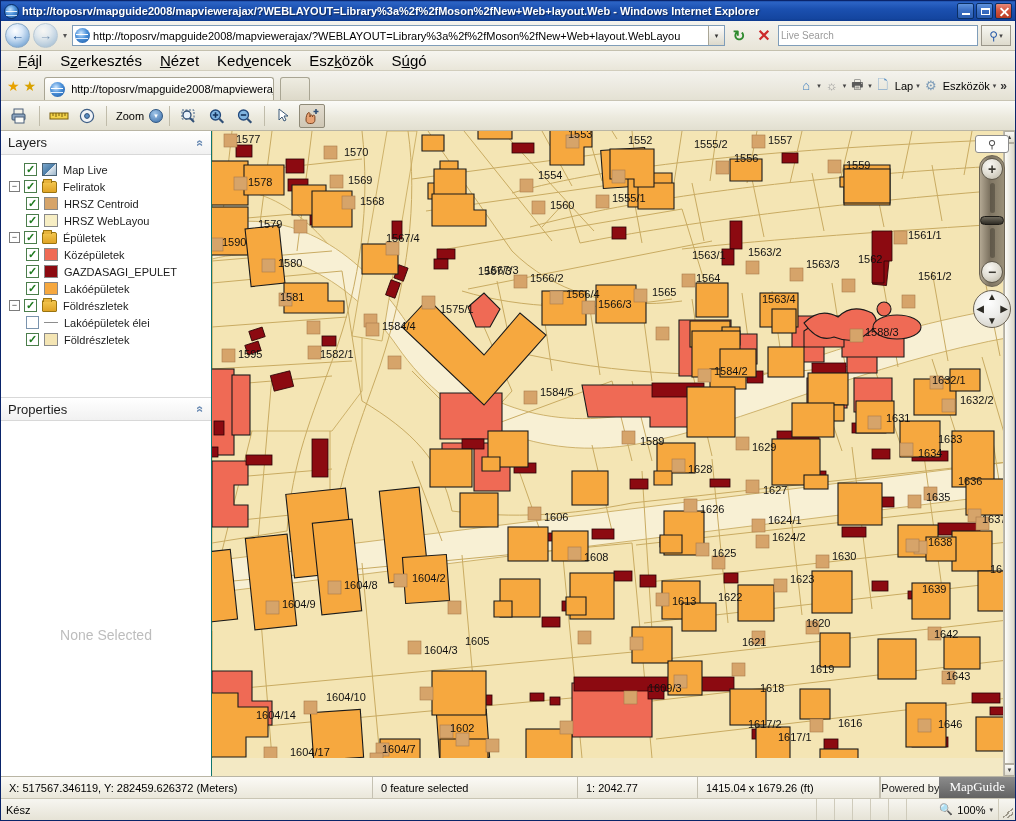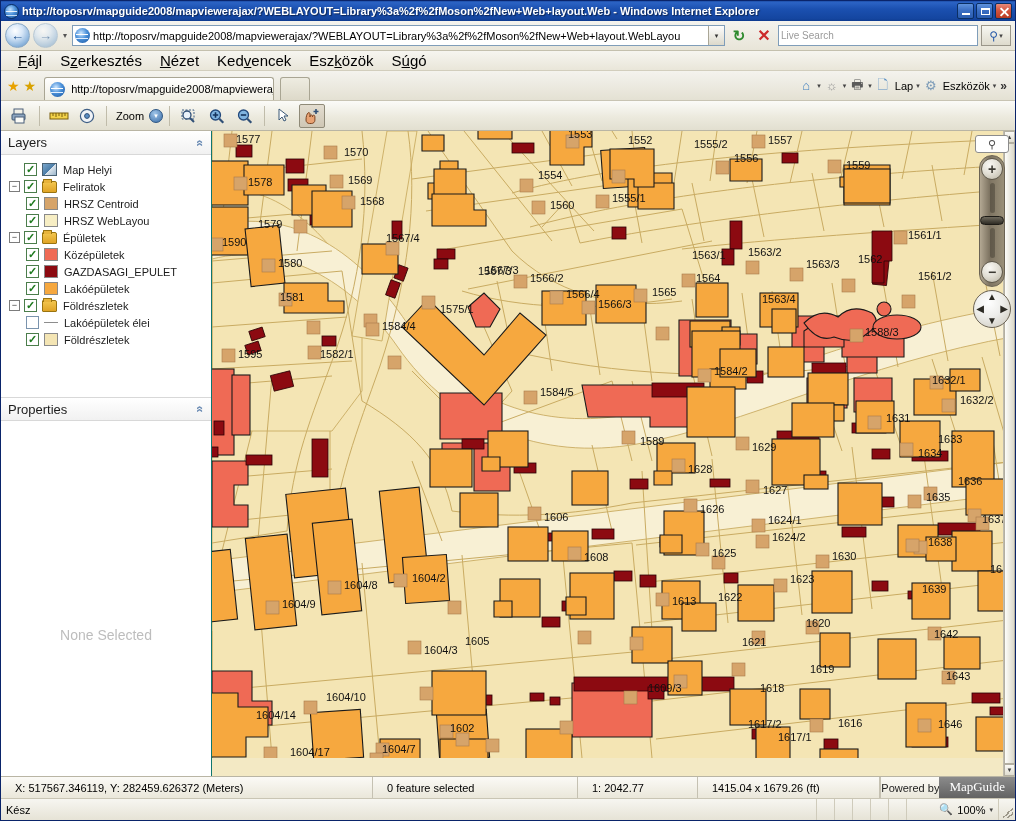--- a/index.html
+++ b/index.html
@@ -296,21 +296,21 @@
   .sb-arrow { height:12px;flex:0 0 12px;background:linear-gradient(to bottom,#fbfaf6,#e0ddd0);border:1px solid #b3afa1;display:flex;align-items:center;justify-content:center;font-size:6px;color:#444;}
   .sb-thumb { margin: 0; background:linear-gradient(to right,#fdfdfa,#dcd9cb); border:1px solid #b3afa1; }
 
   
   .mapstatus {
     height: 22px; flex:0 0 22px;
     background: linear-gradient(to bottom,#fbfaf6,#eae7da);
     border-top:1px solid #b9b5a4;
     display:flex; align-items:stretch; font-size:11px;
   }
-  .msec { border-right:1px solid #c5c1b2; display:flex;align-items:center;padding: 0 14px; color:#000; }
+  .msec { border-right:1px solid #c5c1b2; display:flex;align-items:center;padding: 0 8px; color:#000; }
   .msec.coords { width: 372px; flex:0 0 372px; }
   .msec.sel { width: 205px; flex:0 0 205px; }
   .msec.scale { width: 120px; flex:0 0 120px; }
   .msec.extent { flex:1 1 auto;text-align:center; }
   .powered {
     display:flex;align-items:center; gap:0; border-left:1px solid #c5c1b2;
   }
   .powered .pb { padding: 0 0; color:#222; }
   .mapguide-logo {
     background: linear-gradient(to bottom,#8b8b8b,#636363);
@@ -493,21 +493,21 @@
         <div class="ptitle">Layers</div>
         <div class="collapse-ico" style="transform:rotate(90deg)">«</div>
       </div>
 
       <div class="layerlist">
 
         <div class="lrow lindent-1">
           <span class="lexp blank"></span>
           <span class="cbx">✓</span>
           <span class="mapbase-ico"></span>
-          <span class="lname">Map Helyi</span>
+          <span class="lname">Map Live</span>
         </div>
 
         <div class="lrow lindent-1">
           <span class="lexp">−</span>
           <span class="cbx">✓</span>
           <span class="folder"></span>
           <span class="lname">Feliratok</span>
         </div>
         <div class="lrow lindent-2">
           <span class="cbx">✓</span>

